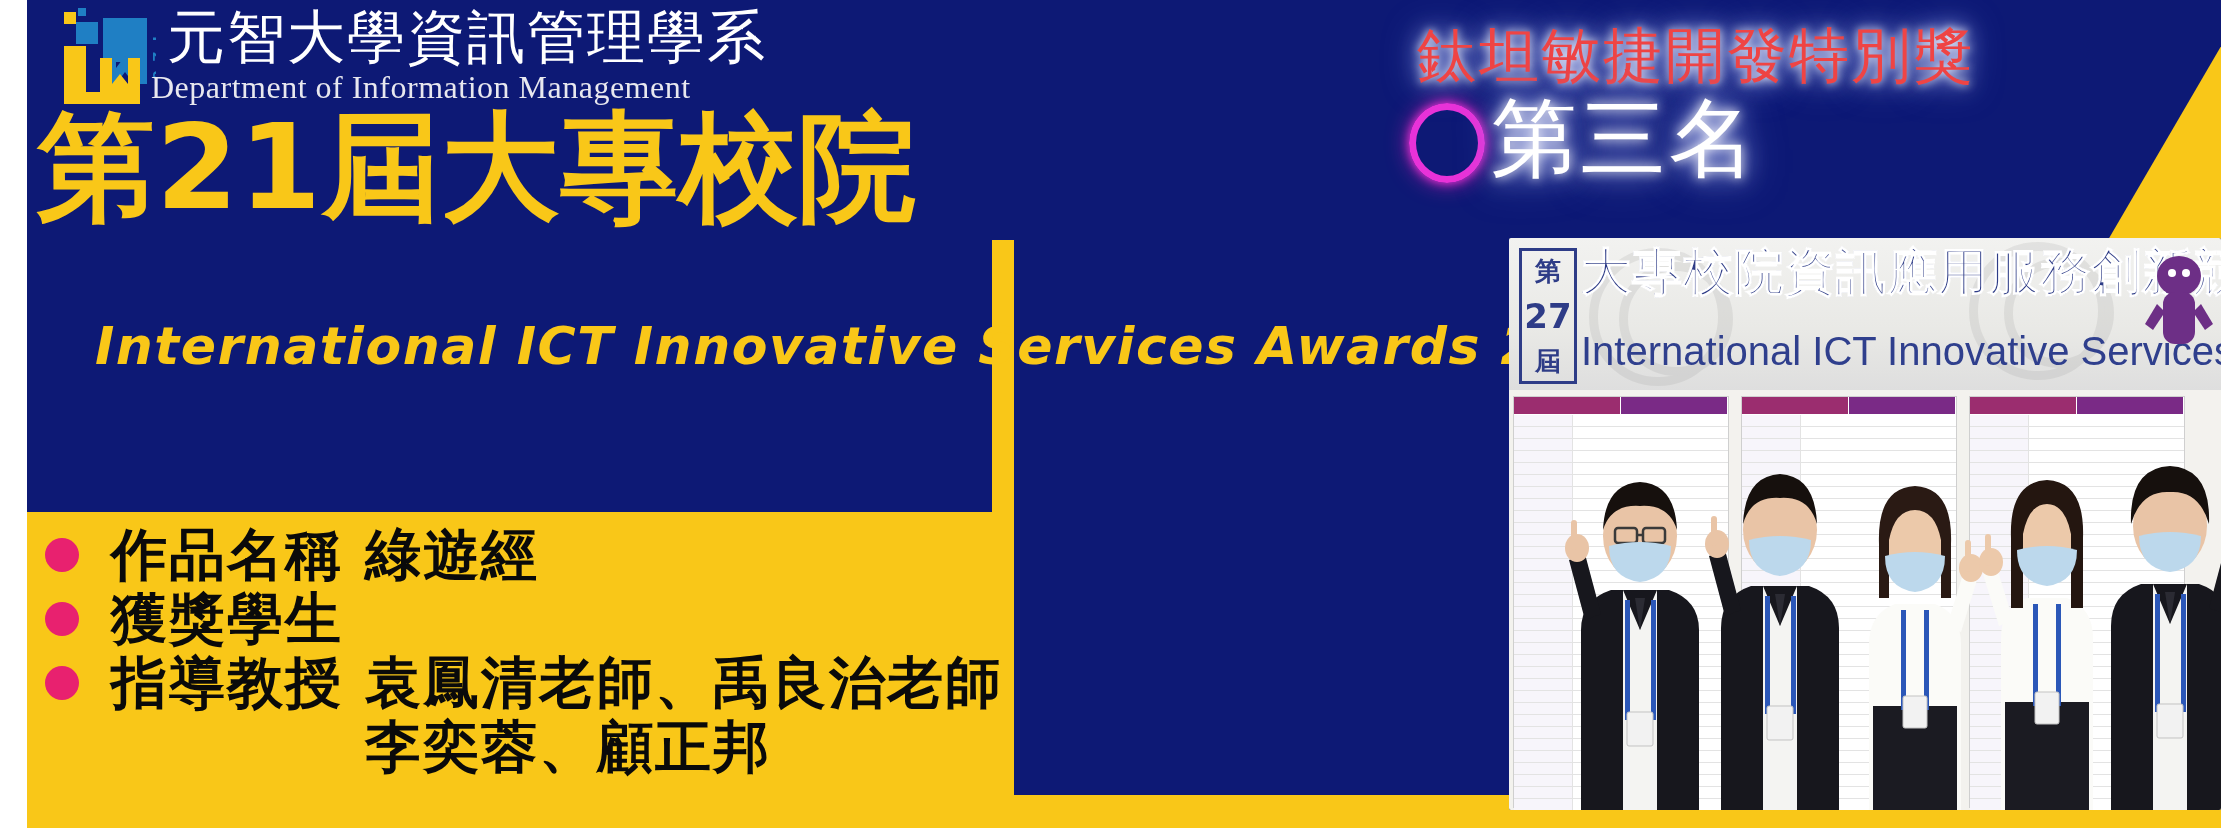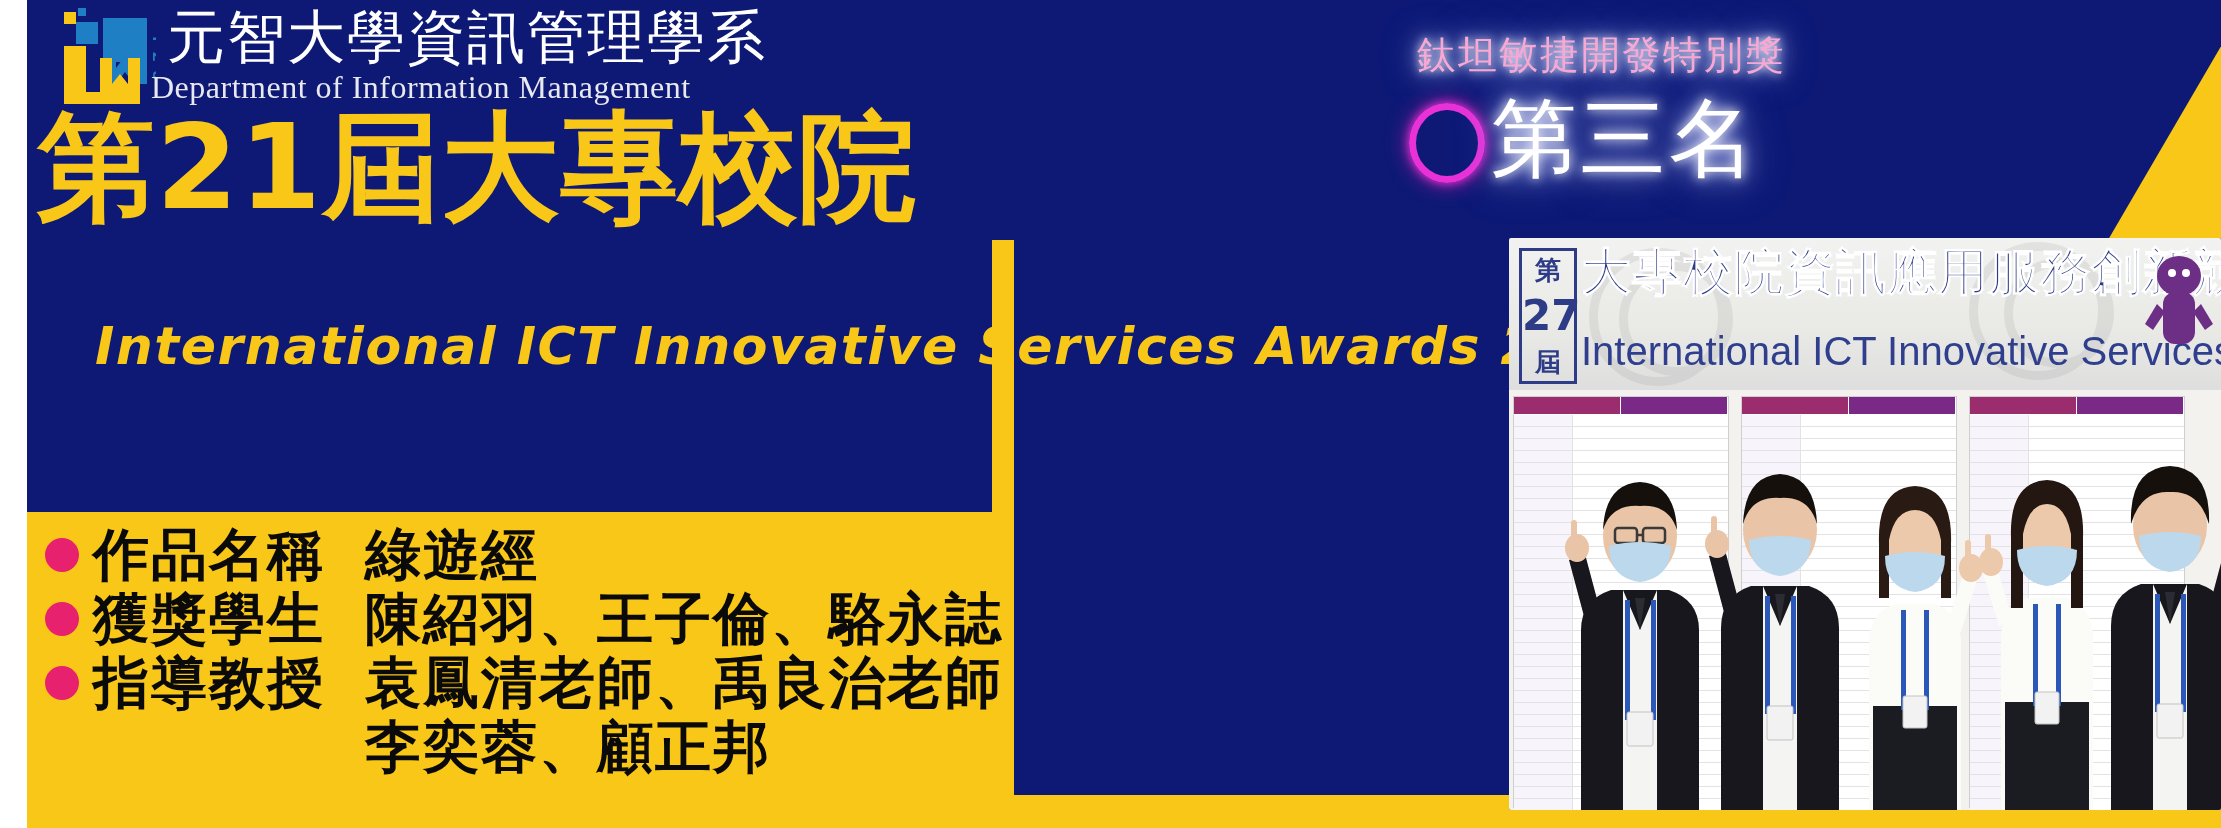--- a/index.html
+++ b/index.html
@@ -75,20 +75,21 @@
     font-style:italic;
   }
 
   
   .info{
     position:absolute;left:18px;top:524px;width:950px;
   }
   .info-row{
     display:flex;align-items:flex-start;
     margin-bottom:2px;
+    text-align:right;
   }
   .dot{
     flex:0 0 auto;
     width:34px;height:34px;border-radius:50%;
     background:#e8216f;
     margin-top:14px;margin-right:14px;
   }
   .dot.hidden{visibility:hidden;}
   .lbl{
     flex:0 0 250px;
@@ -99,21 +100,21 @@
   .val{
     color:#0a0a0a;font-size:56px;line-height:62px;font-weight:700;
     font-family:"DejaVu Sans","Liberation Sans",sans-serif;
     letter-spacing:2px;white-space:nowrap;
     padding-left:22px;
   }
 
   
   .award-title{
     position:absolute;left:1390px;top:22px;
-    color:#f9a8d4;font-size:39px;line-height:66px;font-weight:400;
+    color:#ef4444;font-size:60px;line-height:66px;font-weight:400;
     font-family:"DejaVu Sans","Liberation Sans",sans-serif;
     letter-spacing:2px;white-space:nowrap;
     text-shadow:0 0 10px #fff,0 0 22px #b9c7ff,0 0 36px #6d7fe0;
   }
   .award-rank-wrap{
     position:absolute;left:1382px;top:92px;
     display:flex;align-items:center;text-align:right;
   }
   .rank-circle{
     width:62px;height:66px;border-radius:50%;
@@ -148,21 +149,21 @@
   }
   .ed-badge{
     position:absolute;left:10px;top:10px;width:52px;height:130px;
     border:3px solid #2e3c87;color:#2e3c87;
     font-family:"DejaVu Sans","Liberation Sans",sans-serif;
     font-weight:700;text-align:center;
     display:flex;flex-direction:column;justify-content:space-around;
     line-height:1;
   }
   .ed-badge span{display:block;font-size:26px;}
-  .ed-badge span.num{font-size:42px;}
+  .ed-badge span.num{font-size:34px;}
   .banner-cn{
     position:absolute;left:72px;top:6px;
     color:#2e3c87;font-size:50px;line-height:56px;font-weight:700;
     font-family:"DejaVu Sans","Liberation Sans",sans-serif;
     letter-spacing:1px;white-space:nowrap;
     -webkit-text-stroke:1px #fff;
   }
   .banner-en{
     position:absolute;left:72px;top:90px;
     color:#2f3f8d;font-size:40px;line-height:46px;font-weight:500;
@@ -235,21 +236,20 @@
 
     <div class="info-row">
       <div class="dot"></div>
       <div class="lbl">作品名稱</div>
       <div class="val">綠遊經</div>
     </div>
 
     <div class="info-row">
       <div class="dot"></div>
       <div class="lbl">獲獎學生</div>
-      <div class="val">陳紹羽、王子倫、駱永誌</div>
     </div>
 
     <div class="info-row">
       <div class="dot"></div>
       <div class="lbl">指導教授</div>
       <div class="val">袁鳳清老師、禹良治老師</div>
     </div>
 
     <div class="info-row">
       <div class="dot hidden"></div>

